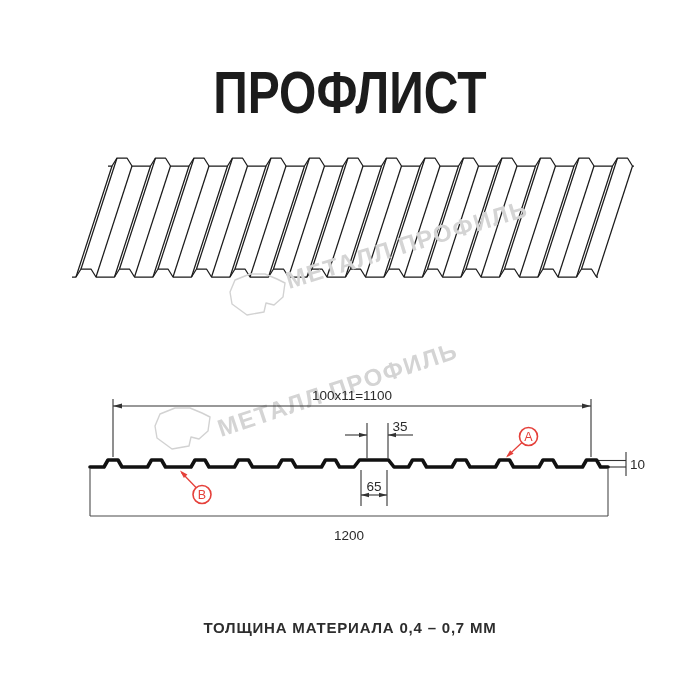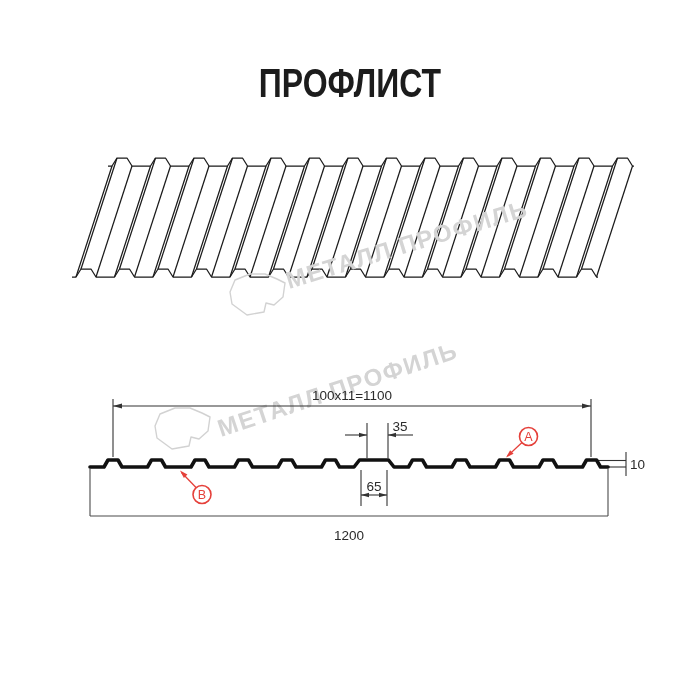--- a/index.html
+++ b/index.html
@@ -2,21 +2,21 @@
 <html><head>
 <meta charset="utf-8">
 <style>
   html,body{margin:0;padding:0;}
   .page{
     position:relative;width:700px;height:700px;background:#ffffff;
     overflow:hidden;font-family:"Liberation Sans",sans-serif;
   }
   .title{
     position:absolute;top:63px;left:0;width:700px;text-align:center;
-    font-size:40px;font-weight:700;color:#1c1c1c;line-height:1;
+    font-size:60px;font-weight:700;color:#1c1c1c;line-height:1;
   }
   .title .squeeze{display:inline-block;transform:scaleX(0.8);transform-origin:center;}
   .subtitle{
     position:absolute;top:100px;left:0;width:700px;text-align:center;
     font-size:16.5px;font-weight:700;color:#222;letter-spacing:.5px;line-height:1.1;
   }
   .footer-note{
     position:absolute;top:620px;left:0;width:700px;text-align:center;
     font-size:15px;font-weight:700;color:#2d2d2d;letter-spacing:.8px;line-height:1.1;
   }
@@ -136,13 +136,14 @@
         </g>
       <g id="callout-b">
         <circle class="accent-stroke" cx="202" cy="494.5" r="9" fill="none" stroke-width="1.6" stroke="#e5403a"></circle>
         <text class="callout-text accent-fill-text" x="202" y="499" text-anchor="middle" fill="#e5403a">B</text>
       <line x1="196" y1="487.5" x2="181.5" y2="472.5" stroke="#e5403a" stroke-width="1.3"></line>
           <polygon points="180,470.5 187.42462120245875,474.389087296526 183.889087296526,477.92462120245875" fill="#e5403a"></polygon>
         </g>
     </g>
   </svg>
 
+  <div class="footer-note">ТОЛЩИНА МАТЕРИАЛА 0,4 – 0,7 ММ</div>
 </div>
 
 </body></html>

